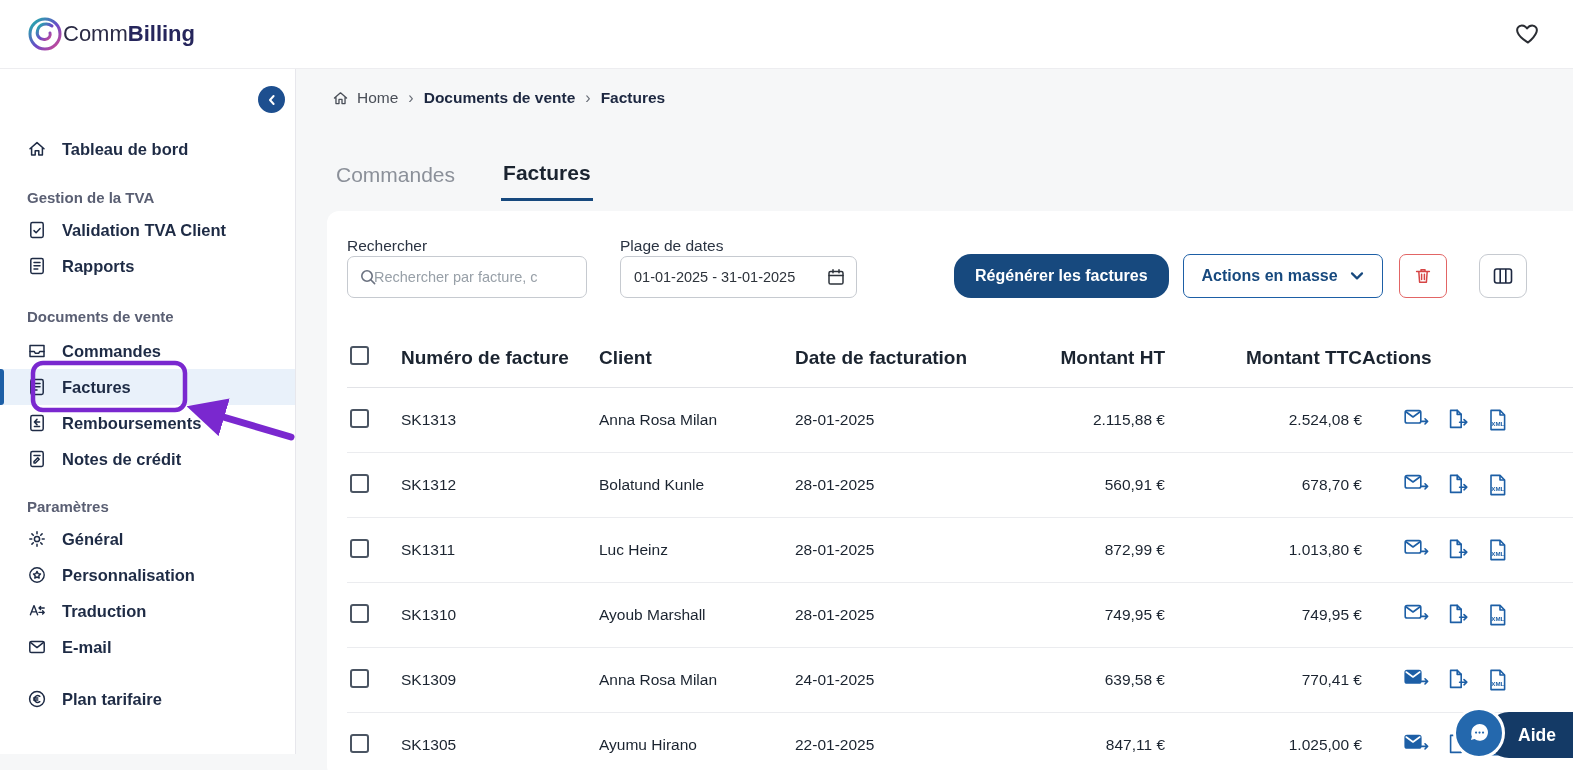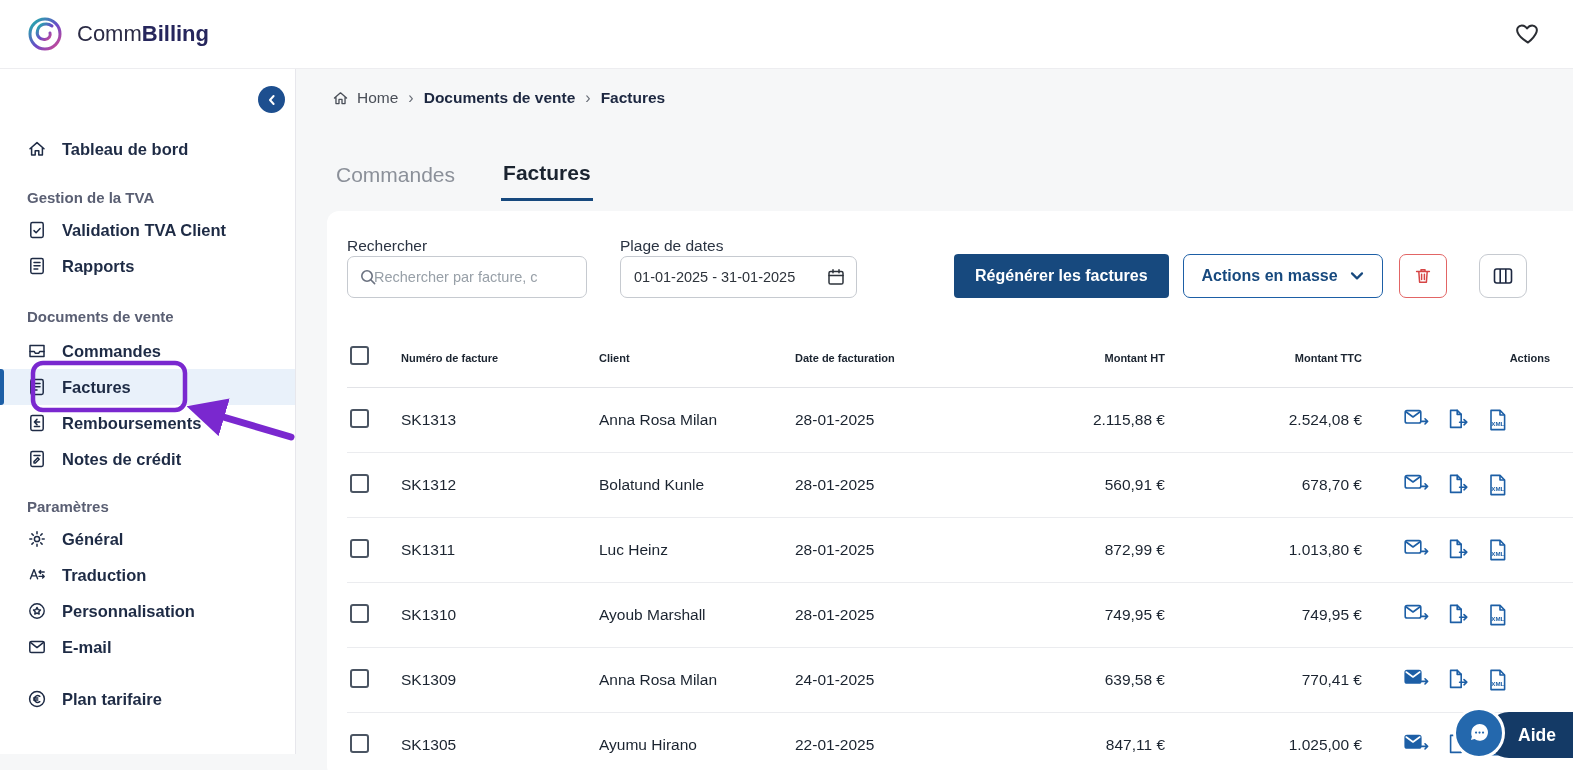--- a/index.html
+++ b/index.html
@@ -3,21 +3,21 @@
 <meta charset="utf-8">
 <style>
 *{margin:0;padding:0;box-sizing:border-box}
 html,body{background:#e9e9ec}
 .app{position:relative;width:1573px;height:770px;overflow:hidden;background:#f6f7f8;font-family:"Liberation Sans",sans-serif;color:#1c2740}
 svg{display:block}
 button{font-family:inherit}
 
 
 .topbar{position:absolute;top:0;left:0;right:0;height:69px;background:#fff;border-bottom:1px solid #ededf0;display:flex;align-items:center;padding:0 28px;z-index:6}
-.brand{display:flex;align-items:center;gap:15px;font-size:22px;color:#2b2b45;cursor:pointer}
+.brand{display:flex;align-items:center;gap:1px;font-size:22px;color:#2b2b45;cursor:pointer}
 .brand b{font-weight:700;color:#26265c}
 .fav{margin-left:auto;background:none;border:0;cursor:pointer;display:flex;padding:4px}
 
 
 .sidebar{position:absolute;top:69px;bottom:16px;left:0;width:296px;background:#fff;border-right:1px solid #e7e7ec;z-index:5}
 .collapse{position:absolute;top:17px;left:258px;width:27px;height:27px;border-radius:50%;background:#1d4f8f;border:0;color:#fff;display:flex;align-items:center;justify-content:center;cursor:pointer}
 .snav{padding-top:52px}
 .sitem{height:36px;display:flex;align-items:center;gap:15px;padding-left:27px;font-size:16.5px;font-weight:700;color:#1e2b45;cursor:pointer;position:relative}
 .sitem .icn{width:20px;height:20px;color:#1e2b45;flex:0 0 20px}
 .sitem.active{background:#e9f1fa}
@@ -42,34 +42,34 @@
 .field{display:flex;flex-direction:column}
 .flabel{font-size:15.5px;color:#2a3342;margin-bottom:1px}
 .inwrap{position:relative}
 .inwrap input{height:42px;border:1px solid #c6cad0;border-radius:7px;font-size:14.5px;color:#2d333b;font-family:inherit;outline:none;background:#fff}
 .search input{width:240px;padding:0 10px 0 26px}
 .search input::placeholder{color:#98a0a8}
 .sicon{position:absolute;left:12px;top:12px;color:#6b7280}
 .gap-date{margin-left:33px}
 .date input{width:237px;padding:0 36px 0 13px}
 .cicon{position:absolute;right:11px;top:11px;color:#2d333b}
-.btn-primary{margin-left:97px;height:44px;padding:0 21px;background:#17497E;color:#fff;border:0;border-radius:4px;font-size:16px;font-weight:700;cursor:pointer}
+.btn-primary{margin-left:97px;height:44px;padding:0 21px;background:#17497E;color:#fff;border:0;border-radius:17px;font-size:16px;font-weight:700;cursor:pointer}
 .btn-outline{margin-left:14px;height:44px;padding:0 18px;background:#fff;color:#17497E;border:1.5px solid #1d5fa6;border-radius:7px;font-size:16px;font-weight:700;display:inline-flex;align-items:center;gap:12px;cursor:pointer}
 .btn-trash{margin-left:16px;width:48px;height:44px;background:#fff;border:1.5px solid #e26565;border-radius:7px;color:#d64545;display:inline-flex;align-items:center;justify-content:center;cursor:pointer}
 .btn-cols{margin-left:32px;width:48px;height:44px;background:#fff;border:1px solid #c6cad0;border-radius:9px;color:#1c2740;display:inline-flex;align-items:center;justify-content:center;cursor:pointer}
 
 
 .tbl{margin-top:30px}
 .tr{display:grid;grid-template-columns:54px 198px 196px 180px 190px 197px 188px;align-items:center;border-bottom:1px solid #ebecef}
 .tr.head{height:60px;border-bottom:1px solid #e2e3e7}
 .tr.body{height:65px}
-.th{font-size:11px;font-weight:700;color:#1b2430}
+.th{font-size:19px;font-weight:700;color:#1b2430}
 .td{font-size:15.5px;color:#1b2430}
 .num{text-align:right}
-.center{text-align:right}
+.center{text-align:left}
 .cb{width:19px;height:19px;border:2px solid #4b5563;border-radius:3px;display:inline-block;background:#fff;cursor:pointer;margin-left:3px}
 .acts{display:flex;justify-content:center;gap:14px}
 .abtn{background:none;border:0;color:#1d5fa6;cursor:pointer;padding:2px;display:flex}
 .send .env{fill:none;stroke:currentColor}
 .send .flap{stroke:currentColor}
 .send.sent .env{fill:currentColor}
 .send.sent .flap{stroke:#fff}
 
 
 .help-pill{position:absolute;right:0;bottom:12px;height:46px;padding:0 17px 0 32px;background:#143a66;color:#fff;border-radius:23px 0 0 23px;display:flex;align-items:center;font-size:17.5px;font-weight:700;z-index:9;border:0;cursor:pointer}
@@ -191,34 +191,34 @@
         <span class="icn">
             <svg viewBox="0 0 20 20" width="20" height="20" fill="none" stroke="currentColor" stroke-width="1.5" stroke-linecap="round">
               <circle cx="10" cy="10" r="2.6"></circle>
               <path d="M10 2.8v2M10 15.2v2M2.8 10h2M15.2 10h2M4.9 4.9l1.4 1.4M13.7 13.7l1.4 1.4M15.1 4.9l-1.4 1.4M6.3 13.7l-1.4 1.4"></path>
             </svg>
           </span>
         <span>Général</span>
       </div>
       <div class="sitem">
         <span class="icn">
-            <svg viewBox="0 0 20 20" width="20" height="20" fill="none" stroke="currentColor" stroke-width="1.4" stroke-linecap="round" stroke-linejoin="round">
-              <path d="M3.4 13.8 7 4.6l3.6 9.2M4.8 10.9h4.6M12 7h5.2M13.6 5.4 12 7l1.6 1.6M17.2 11.4H12M15.6 9.8l1.6 1.6-1.6 1.6"></path>
-            </svg>
-          </span>
-        <span>Traduction</span>
-      </div>
-      <div class="sitem">
-        <span class="icn">
             <svg viewBox="0 0 20 20" width="20" height="20" fill="none" stroke="currentColor" stroke-width="1.4" stroke-linejoin="round">
               <circle cx="10" cy="10" r="7.2"></circle>
               <path d="M10 6.4l1.1 2.2 2.4.4-1.7 1.7.4 2.4-2.2-1.1-2.2 1.1.4-2.4-1.7-1.7 2.4-.4z"></path>
             </svg>
           </span>
         <span>Personnalisation</span>
+      </div>
+      <div class="sitem">
+        <span class="icn">
+            <svg viewBox="0 0 20 20" width="20" height="20" fill="none" stroke="currentColor" stroke-width="1.4" stroke-linecap="round" stroke-linejoin="round">
+              <path d="M3.4 13.8 7 4.6l3.6 9.2M4.8 10.9h4.6M12 7h5.2M13.6 5.4 12 7l1.6 1.6M17.2 11.4H12M15.6 9.8l1.6 1.6-1.6 1.6"></path>
+            </svg>
+          </span>
+        <span>Traduction</span>
       </div>
       <div class="sitem">
         <span class="icn">
             <svg viewBox="0 0 20 20" width="20" height="20" fill="none" stroke="currentColor" stroke-width="1.5" stroke-linecap="round" stroke-linejoin="round">
               <rect x="2.8" y="4.4" width="14.4" height="11.2" rx="1.6"></rect>
               <path d="M3.4 5.4 10 10.6l6.6-5.2"></path>
             </svg>
           </span>
         <span>E-mail</span>
       </div>

